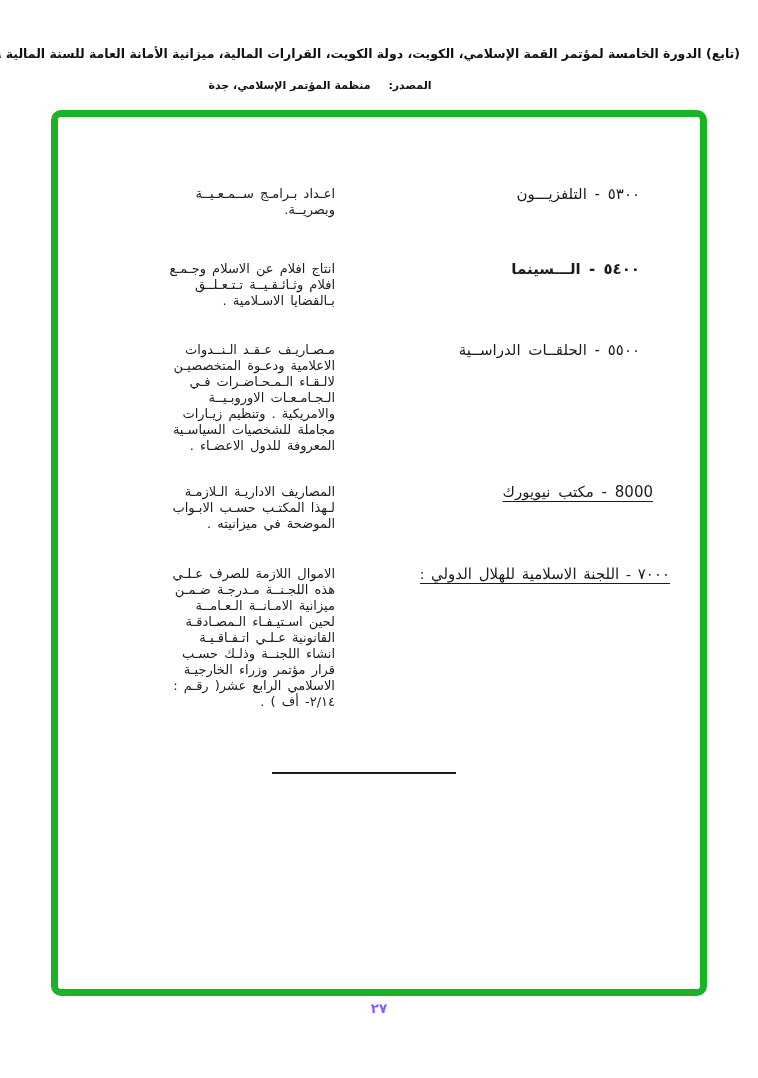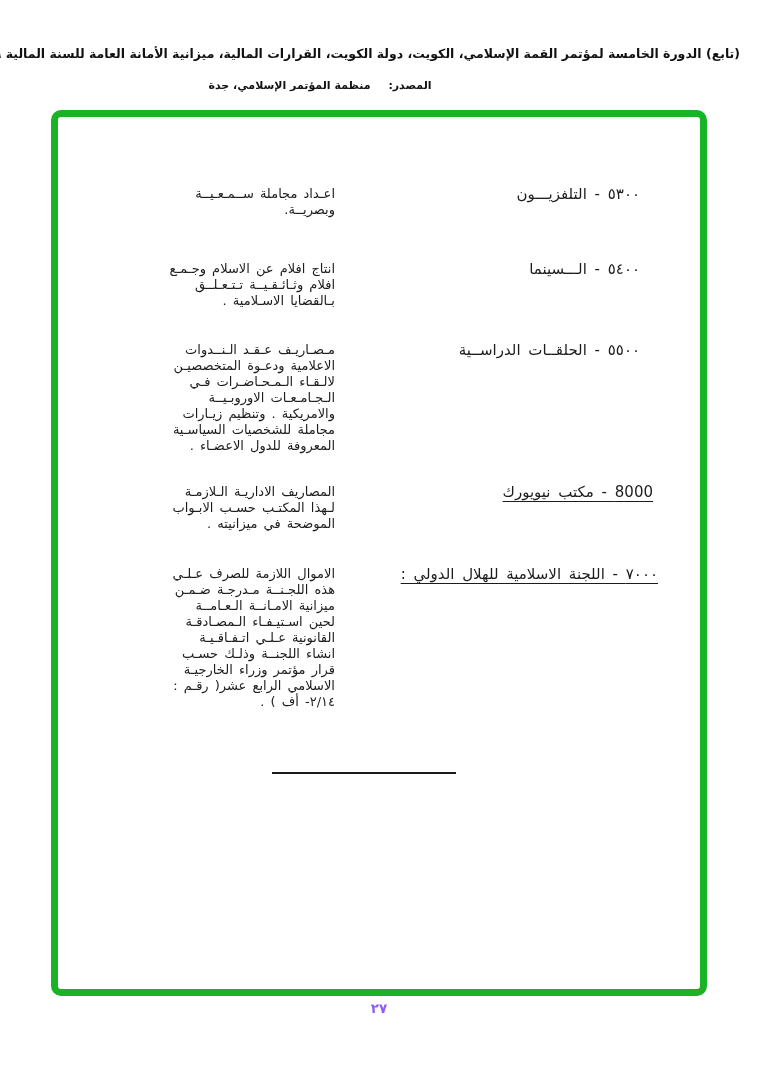--- a/index.html
+++ b/index.html
@@ -88,43 +88,43 @@
   <div class="header-line1">(تابع) الدورة الخامسة لمؤتمر القمة الإسلامي، الكويت، دولة الكويت، القرارات المالية، ميزانية الأمانة العامة للسنة المالية ١٩٨٧/٨٦</div>
 
   <div class="header-line2">
     <span class="src-label">المصدر:</span>
     <span class="src-value">منظمة المؤتمر الإسلامي، جدة</span>
   </div>
 
   <div class="green-box" style="border-color: rgb(26, 179, 38);"></div>
 
   <div class="entry-label" style="top:186px; right:118px;">٥٣٠٠ - التلفزيـــون</div>
-  <div class="entry-desc" style="top:186px;">اعـداد مجاملة ســمـعـيــة
+  <div class="entry-desc" style="top:186px;">اعـداد بـرامـج ســمـعـيــة
 وبصريــة.</div>
 
-  <div class="entry-label" style="top:261px; right:118px;">٥٤٠٠ - الـــسينما</div>
+  <div class="entry-label" style="top:261px; right:118px;font-weight:bold;">٥٤٠٠ - الـــسينما</div>
   <div class="entry-desc" style="top:261px;">انتاج افلام عن الاسلام وجـمـع
 افلام وثـائـقـيــة تـتـعـلــق
 بـالقضايا الاسـلامية .</div>
 
   <div class="entry-label" style="top:342px; right:118px;">٥٥٠٠ - الحلقــات الدراســية</div>
   <div class="entry-desc" style="top:342px;">مـصـاريـف عـقـد الـنــدوات
 الاعلامية ودعـوة المتخصصيـن
 لالـقـاء الـمـحـاضـرات فـي
 الـجـامـعـات الاوروبـيــة
 والامريكية . وتنظيم زيـارات
 مجاملة للشخصيات السياسـية
 المعروفة للدول الاعضـاء .</div>
 
   <div class="entry-label underlined" style="top:484px; right:105px;">8000 - مكتب نيويورك</div>
   <div class="entry-desc" style="top:484px;">المصاريف الاداريـة الـلازمـة
 لـهذا المكتـب حسـب الابـواب
 الموضحة في ميزانيته .</div>
 
-  <div class="entry-label underlined" style="top:566px; right:100px;">٧٠٠٠ - اللجنة الاسلامية للهلال الدولي :</div>
+  <div class="entry-label underlined" style="top:566px; right:88px;font-family:Liberation Serif, serif;">٧٠٠٠ - اللجنة الاسلامية للهلال الدولي :</div>
   <div class="entry-desc" style="top:566px;">الاموال اللازمة للصرف عـلـي
 هذه اللجـنــة مـدرجـة ضـمـن
 ميزانية الامـانــة الـعـامــة
 لحين اسـتيـفـاء الـمصـادقـة
 القانونية عـلـي اتـفـاقـيـة
 انشاء اللجنــة وذلـك حسـب
 قرار مؤتمر وزراء الخارجيـة
 الاسلامي الرابع عشر( رقـم :
 ٢/١٤- أف ) .</div>
 

